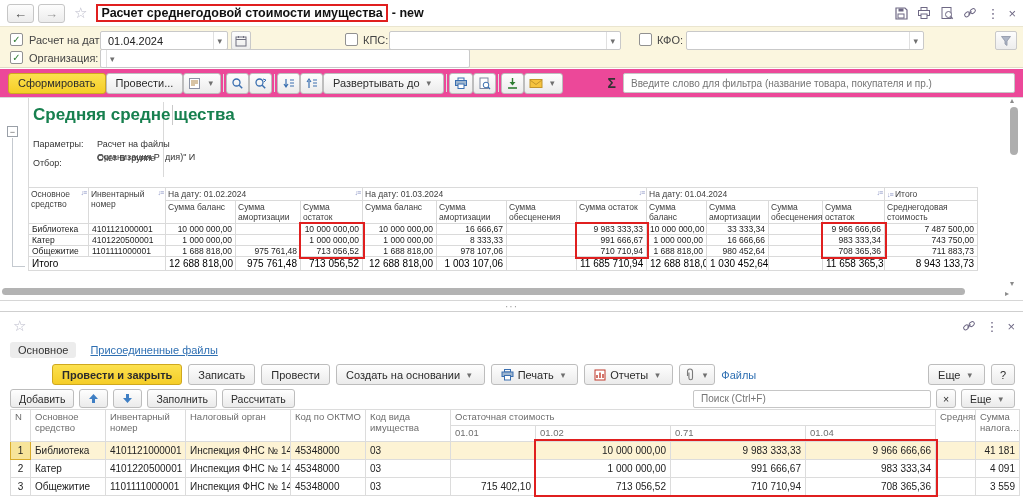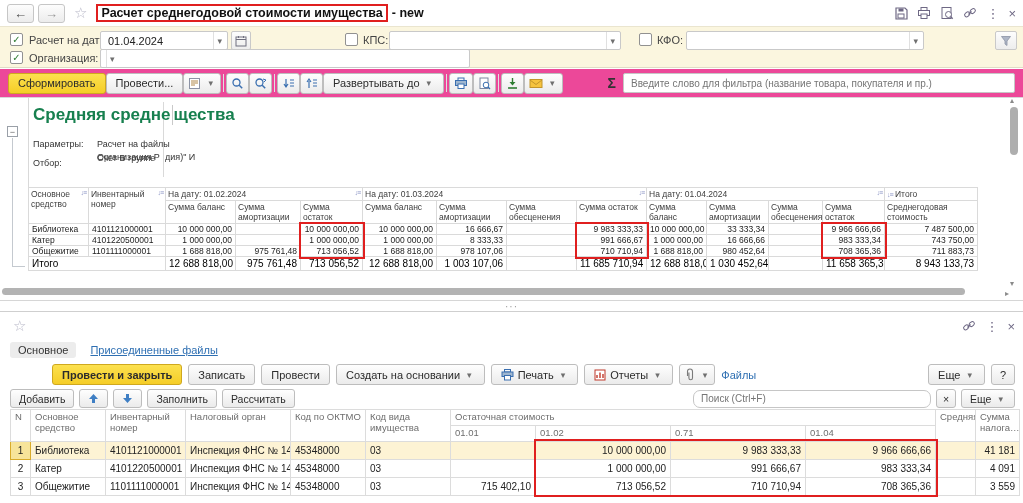--- a/index.html
+++ b/index.html
@@ -452,21 +452,21 @@
             </svg></span>
       </div>
       <div class="btn slim icon-only">
         <span class="icon-svg"><svg width="11" height="11" viewBox="0 0 11 11">
               <path d="M5.5 10L1 5h3V1h3v4h3z" fill="#3f7fc4"></path>
             </svg></span>
       </div>
       <div class="btn slim">Заполнить</div>
       <div class="btn slim">Рассчитать</div>
       <div style="margin-left:auto;display:flex;align-items:center;gap:5px;">
-        <div class="searchbox" style="width:238px;height:18px;border-radius:7px;">
+        <div class="searchbox" style="width:238px;height:18px;">
           <input placeholder="Поиск (Ctrl+F)" style="">
         </div>
         <div class="btn slim icon-only" style="width:20px;justify-content:center;">×</div>
         <div class="btn slim">
           <span>Еще</span>
           <span class="dd" style="border:none;">▾</span>
         </div>
       </div>
     </div>
 

